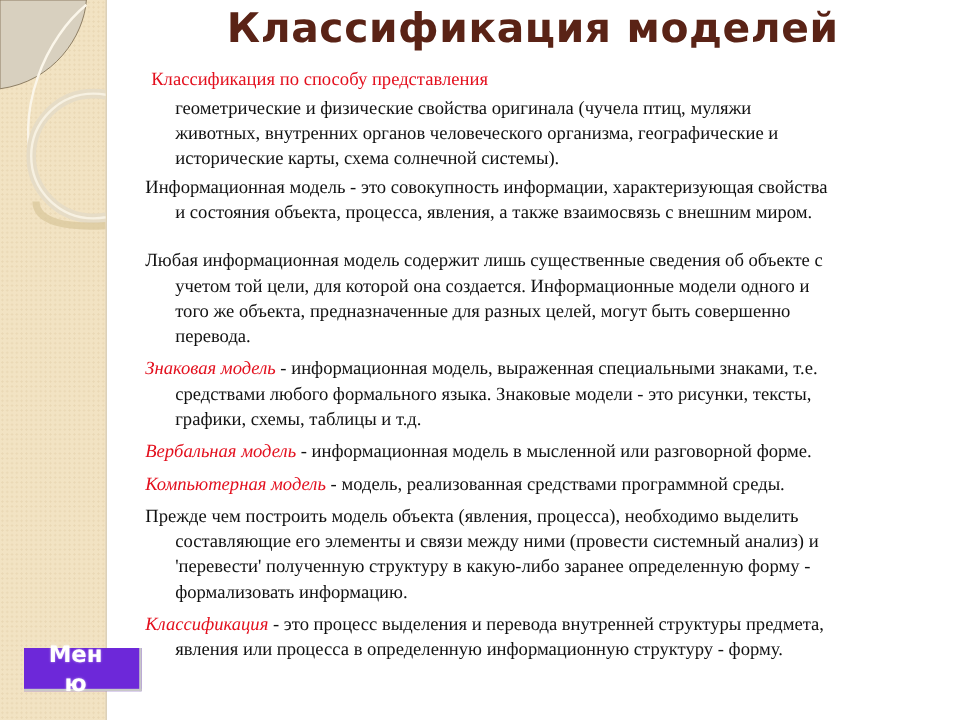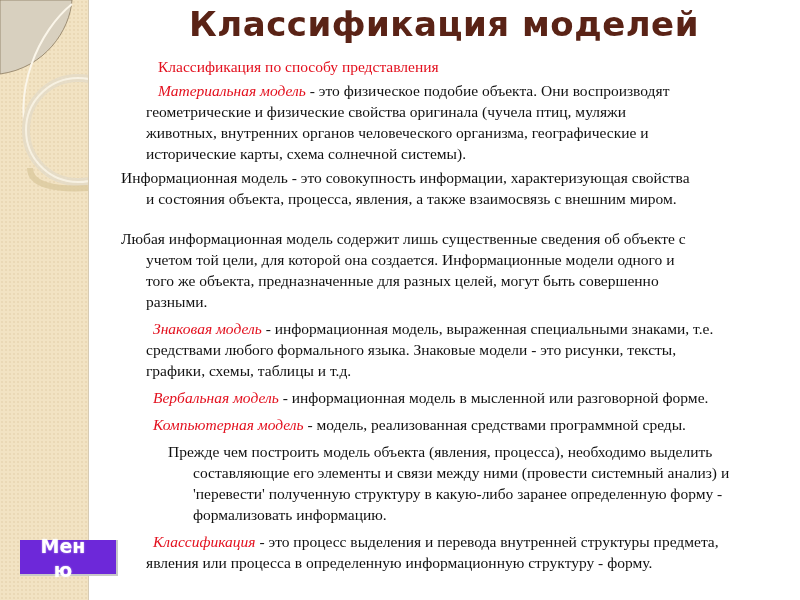--- a/index.html
+++ b/index.html
@@ -18,21 +18,21 @@
     font-family:"DejaVu Sans", sans-serif; font-weight:bold; font-size:34px;
     color:#5a2316; letter-spacing:0.5px; margin:0;
   }
   .content {
     position:absolute; left:121px; top:56px; width:665px;
     font-family:"Liberation Serif", serif; font-size:15.5px; color:#111111;
   }
   .para { margin:0; }
   .line { display:block; white-space:nowrap; height:21px; line-height:21px; }
   .line.cont { padding-left:25px; }
-  .red { color:#e3101e;margin-left:32px; }
+  .red { color:#e3101e; }
   .it { font-style:italic; }
   .heading-line { padding-left:5px; }
   .menu-button {
     position:absolute; left:20px; top:540px; width:98px; height:36px;
     background:#6d28d9; border-bottom:2px solid #c8c8c8; border-right:2px solid #c8c8c8;
     box-sizing:border-box; overflow:visible; cursor:pointer;
   }
   .menu-label {
     position:absolute; left:0; top:-6px; width:86px; text-align:center;
     font-family:"DejaVu Sans", sans-serif; font-weight:bold; font-size:19px;
@@ -54,53 +54,52 @@
 </div>
 
 <h1 class="title">Классификация моделей</h1>
 
 <div class="content">
   <div class="para" style="margin-bottom:3px;">
     <span class="line heading-line red">Классификация по способу представления</span>
   </div>
 
   <div class="para" style="margin-bottom:3px;">
-    <span class="line heading-line"><span class="red it">Материальная модель</span><span> - это физическое подобие объекта. Они воспроизводят</span></span>
     <span class="line cont">геометрические и физические свойства оригинала (чучела птиц, муляжи</span>
     <span class="line cont">животных, внутренних органов человеческого организма, географические и</span>
     <span class="line cont">исторические карты, схема солнечной системы).</span>
   </div>
 
   <div class="para" style="margin-bottom:19px;">
     <span class="line">Информационная модель - это совокупность информации, характеризующая свойства</span>
     <span class="line cont">и состояния объекта, процесса, явления, а также взаимосвязь с внешним миром.</span>
   </div>
 
   <div class="para" style="margin-bottom:6px;">
     <span class="line">Любая информационная модель содержит лишь существенные сведения об объекте с</span>
     <span class="line cont">учетом той цели, для которой она создается. Информационные модели одного и</span>
     <span class="line cont">того же объекта, предназначенные для разных целей, могут быть совершенно</span>
-    <span class="line cont">разными.</span>
+    <span class="line cont">перевода.</span>
   </div>
 
   <div class="para" style="margin-bottom:6px;">
     <span class="line"><span class="red it">Знаковая модель</span><span> - информационная модель, выраженная специальными знаками, т.е.</span></span>
     <span class="line cont">средствами любого формального языка. Знаковые модели - это рисунки, тексты,</span>
     <span class="line cont">графики, схемы, таблицы  и т.д.</span>
   </div>
 
   <div class="para" style="margin-bottom:6px;">
     <span class="line"><span class="red it">Вербальная модель</span><span> - информационная модель в мысленной или разговорной форме.</span></span>
   </div>
 
   <div class="para" style="margin-bottom:6px;">
     <span class="line"><span class="red it">Компьютерная модель</span><span> - модель, реализованная средствами программной среды.</span></span>
   </div>
 
-  <div class="para" style="margin-bottom:6px;margin-left:47px;">
+  <div class="para" style="margin-bottom:6px;">
     <span class="line">Прежде чем построить модель объекта (явления, процесса), необходимо выделить</span>
     <span class="line cont">составляющие его элементы и связи между ними (провести системный анализ) и</span>
     <span class="line cont">'перевести' полученную структуру в какую-либо заранее определенную форму -</span>
     <span class="line cont">формализовать информацию.</span>
   </div>
 
   <div class="para">
     <span class="line"><span class="red it">Классификация</span><span> - это процесс выделения и перевода внутренней структуры предмета,</span></span>
     <span class="line cont">явления или процесса в определенную информационную структуру - форму.</span>
   </div>

